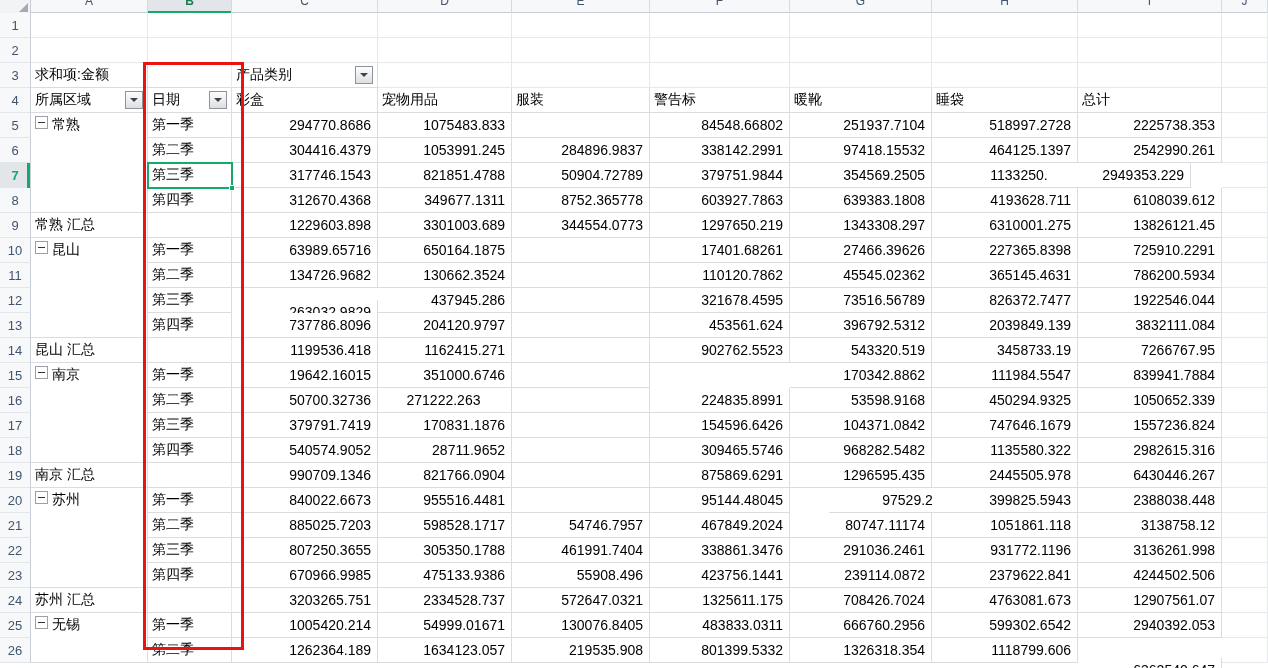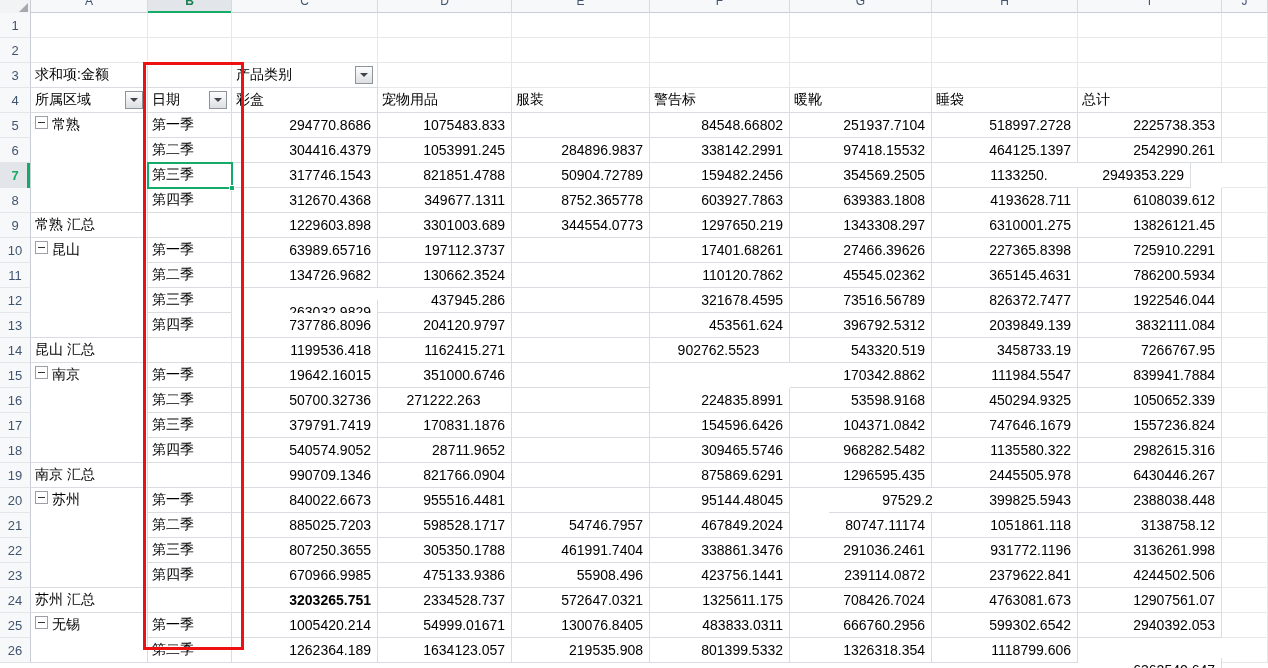--- a/index.html
+++ b/index.html
@@ -300,21 +300,21 @@
       <div class="cell num" style="left: 201px; top: 150px; width: 146px; height: 25px;">
         <span>317746.1543</span>
       </div>
       <div class="cell num" style="left: 347px; top: 150px; width: 134px; height: 25px;">
         <span>821851.4788</span>
       </div>
       <div class="cell num" style="left: 481px; top: 150px; width: 138px; height: 25px;">
         <span>50904.72789</span>
       </div>
       <div class="cell num" style="left: 619px; top: 150px; width: 140px; height: 25px;">
-        <span>159482.2456</span>
+        <span>379751.9844</span>
       </div>
       <div class="cell num" style="left: 759px; top: 150px; width: 142px; height: 25px;">
         <span>354569.2505</span>
       </div>
       <div class="cell num" style="left: 901px; top: 150px; width: 146px; height: 25px;">
         <span>1133250.152</span>
       </div>
       <div class="cell num" style="left: 1016px; top: 150px; width: 144px; height: 25px;">
         <span>2949353.229</span>
       </div>
@@ -374,21 +374,21 @@
         <span class="expander"></span>
         <span>昆山</span>
       </div>
       <div class="cell " style="left: 117px; top: 225px; width: 84px; height: 25px;">
         <span>第一季</span>
       </div>
       <div class="cell num" style="left: 201px; top: 225px; width: 146px; height: 25px;">
         <span>63989.65716</span>
       </div>
       <div class="cell num" style="left: 347px; top: 225px; width: 134px; height: 25px;">
-        <span>197112.3737</span>
+        <span>650164.1875</span>
       </div>
       <div class="cell num" style="left: 481px; top: 225px; width: 138px; height: 25px;"></div>
       <div class="cell num" style="left: 619px; top: 225px; width: 140px; height: 25px;">
         <span>17401.68261</span>
       </div>
       <div class="cell num" style="left: 759px; top: 225px; width: 142px; height: 25px;">
         <span>27466.39626</span>
       </div>
       <div class="cell num" style="left: 901px; top: 225px; width: 146px; height: 25px;">
         <span>227365.8398</span>
@@ -470,21 +470,21 @@
         <span>昆山 汇总</span>
       </div>
       <div class="cell blank" style="left: 117px; top: 325px; width: 84px; height: 25px;"></div>
       <div class="cell num" style="left: 201px; top: 325px; width: 146px; height: 25px;">
         <span>1199536.418</span>
       </div>
       <div class="cell num" style="left: 347px; top: 325px; width: 134px; height: 25px;">
         <span>1162415.271</span>
       </div>
       <div class="cell num" style="left: 481px; top: 325px; width: 138px; height: 25px;"></div>
-      <div class="cell num" style="left: 619px; top: 325px; width: 140px; height: 25px; justify-content: center;">
+      <div class="cell num" style="left: 619px; top: 325px; width: 140px; height: 25px;">
         <span>902762.5523</span>
       </div>
       <div class="cell num" style="left: 759px; top: 325px; width: 142px; height: 25px;">
         <span>543320.519</span>
       </div>
       <div class="cell num" style="left: 901px; top: 325px; width: 146px; height: 25px;">
         <span>3458733.19</span>
       </div>
       <div class="cell num" style="left: 1047px; top: 325px; width: 144px; height: 25px;">
         <span>7266767.95</span>
@@ -709,21 +709,21 @@
         <span>2379622.841</span>
       </div>
       <div class="cell num" style="left: 1047px; top: 550px; width: 144px; height: 25px;">
         <span>4244502.506</span>
       </div>
       <div class="bgcell" style="left: 1191px; top: 550px; width: 46px; height: 25px;"></div>
       <div class="cell " style="left: 0px; top: 575px; width: 117px; height: 25px;">
         <span>苏州 汇总</span>
       </div>
       <div class="cell blank" style="left: 117px; top: 575px; width: 84px; height: 25px;"></div>
-      <div class="cell num" style="left: 201px; top: 575px; width: 146px; height: 25px; font-weight: bold;">
+      <div class="cell num" style="left: 201px; top: 575px; width: 146px; height: 25px;">
         <span>3203265.751</span>
       </div>
       <div class="cell num" style="left: 347px; top: 575px; width: 134px; height: 25px;">
         <span>2334528.737</span>
       </div>
       <div class="cell num" style="left: 481px; top: 575px; width: 138px; height: 25px;">
         <span>572647.0321</span>
       </div>
       <div class="cell num" style="left: 619px; top: 575px; width: 140px; height: 25px;">
         <span>1325611.175</span>

